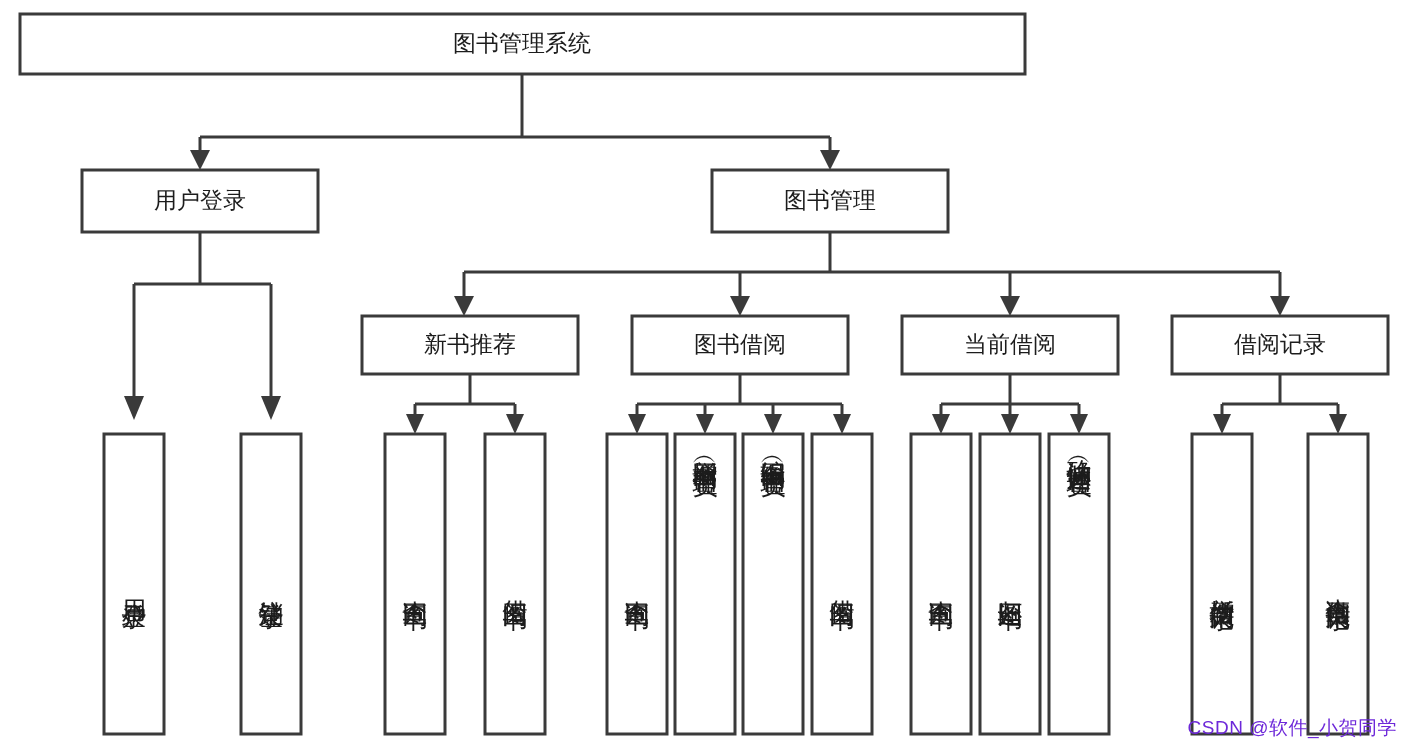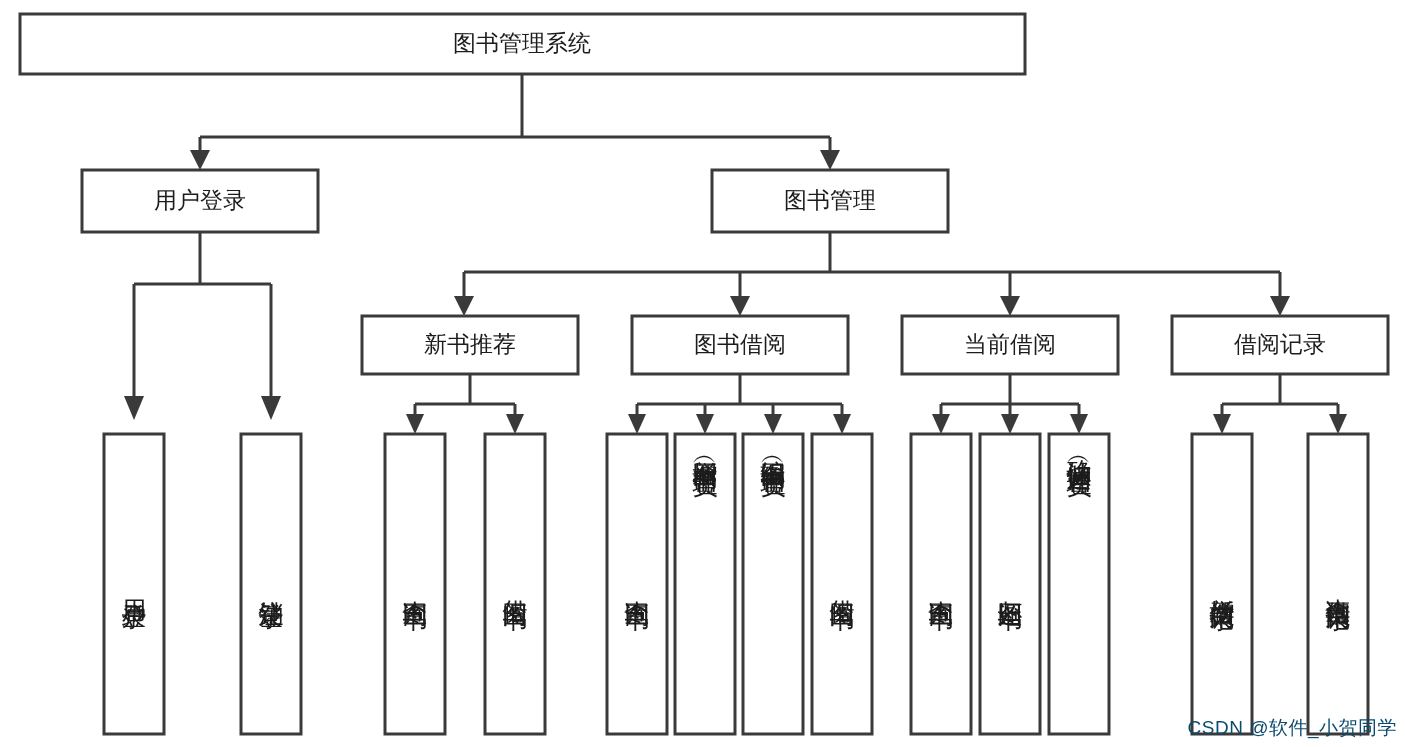--- a/index.html
+++ b/index.html
@@ -65,21 +65,21 @@
     letter-spacing: 2px;
     color: #1c1c1c;
     white-space: nowrap;
   }
   .watermark {
     position: absolute;
     right: 8px;
     bottom: 6px;
     font-family: "Liberation Sans", "DejaVu Sans", sans-serif;
     font-size: 19px;
-    color: #0c4a6e;
+    color: #6d28d9;
     letter-spacing: 0.5px;
     user-select: none;
   }
 </style>
 </head>
 <body>
 
 <div id="diagram-root">
 
   <svg id="tree-svg" viewBox="0 0 1405 747">

